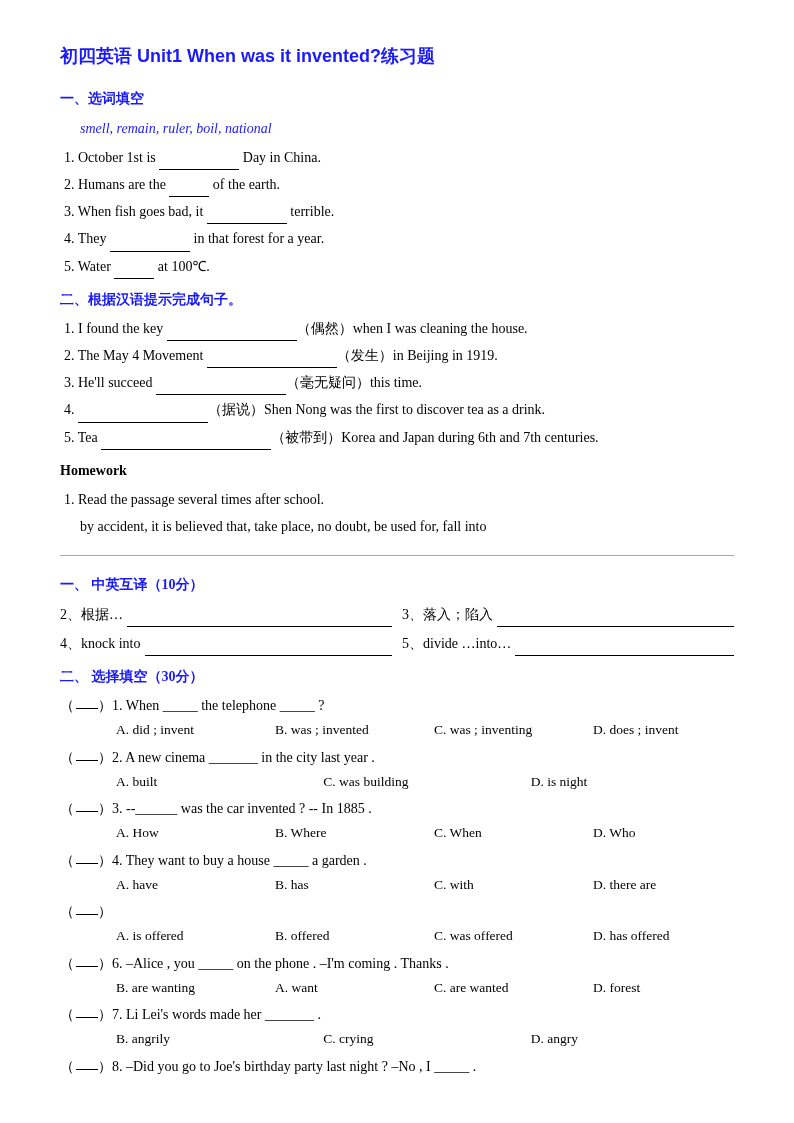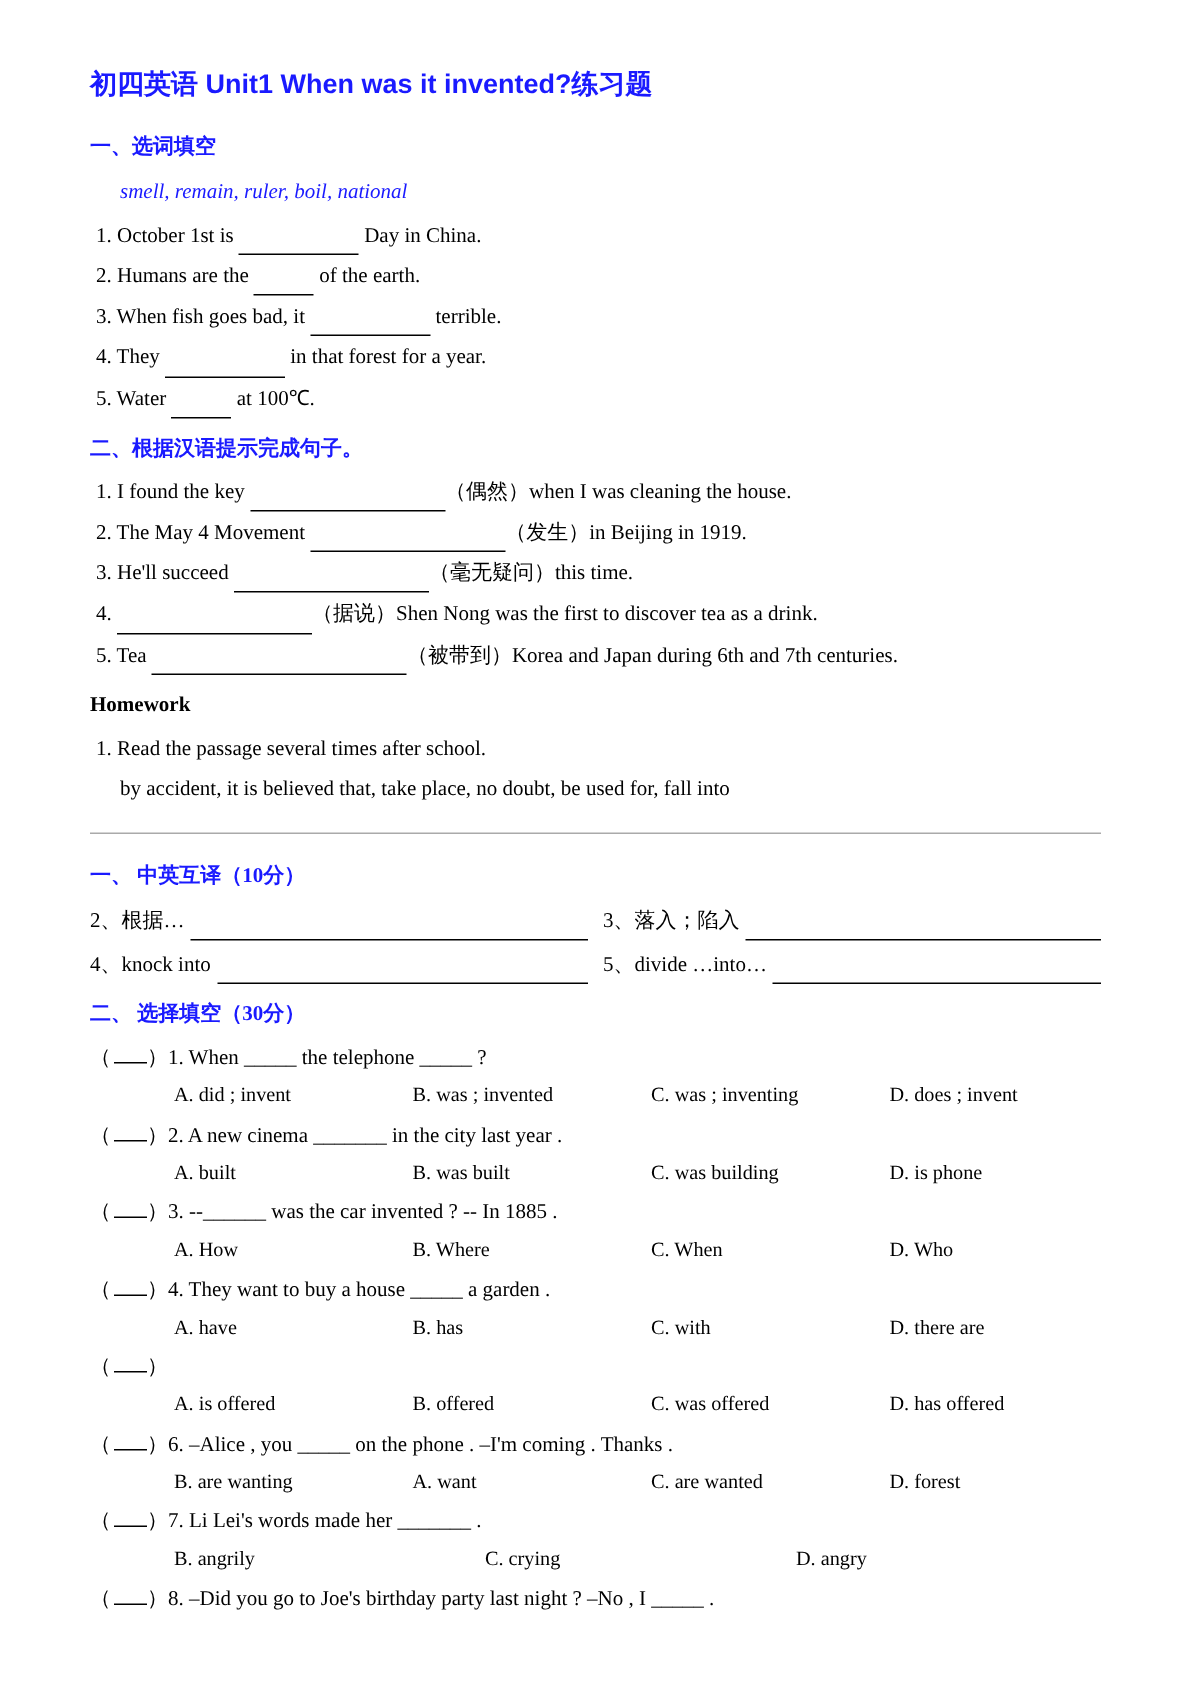--- a/index.html
+++ b/index.html
@@ -193,23 +193,22 @@
 </div>
 
 <div style="display:flex; align-items:flex-start; margin-bottom:0;">
   <span style="min-width:16px;">（</span>
   <span class="q-bracket"></span>
   <span style="min-width:8px;">）</span>
   <span>2. A new cinema _______ in the city last year .</span>
 </div>
 <div class="mc-row">
   <span class="mc-option">A. built</span>
-  <span class="mc-option">B. was built</span>
   <span class="mc-option">C. was building</span>
-  <span class="mc-option">D. is phone</span>
+  <span class="mc-option">D. is night</span>
 </div>
 
 <div style="display:flex; align-items:flex-start; margin-bottom:0;">
   <span style="min-width:16px;">（</span>
   <span class="q-bracket"></span>
   <span style="min-width:8px;">）</span>
   <span>3. --______ was the car invented ?  -- In 1885 .</span>
 </div>
 <div class="mc-row">
   <span class="mc-option">A. How</span>

